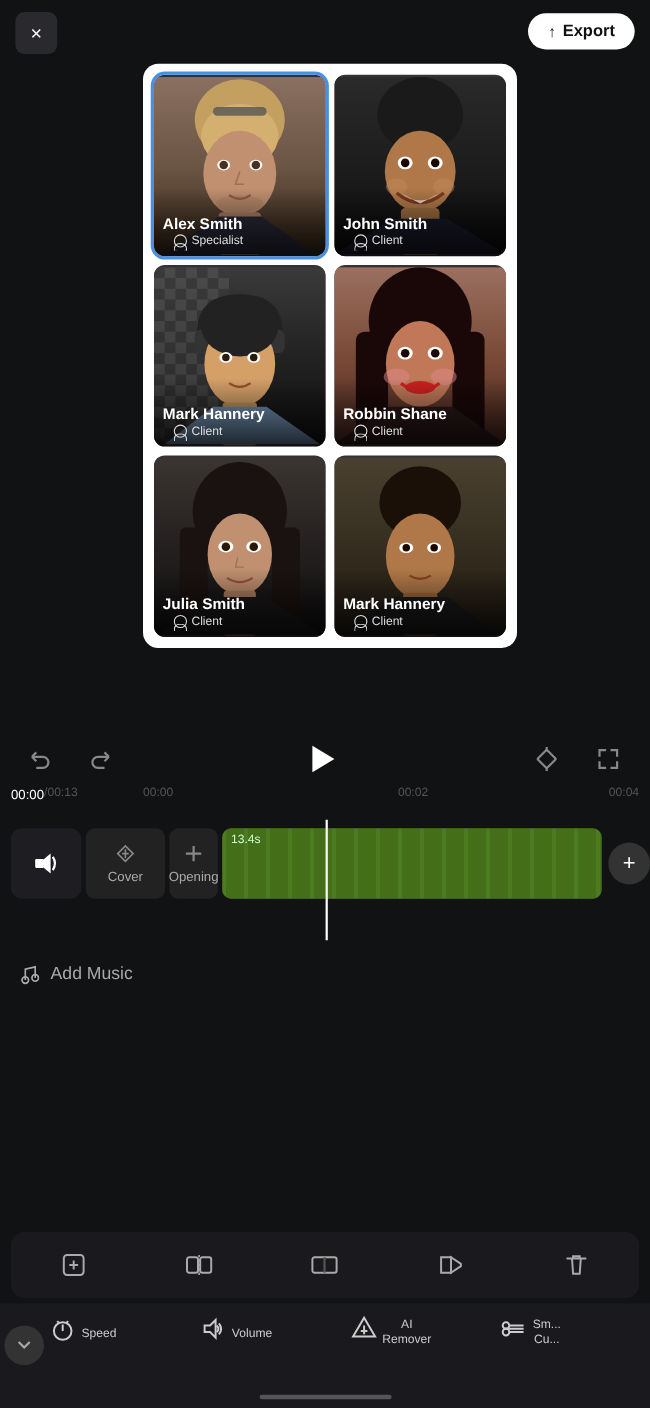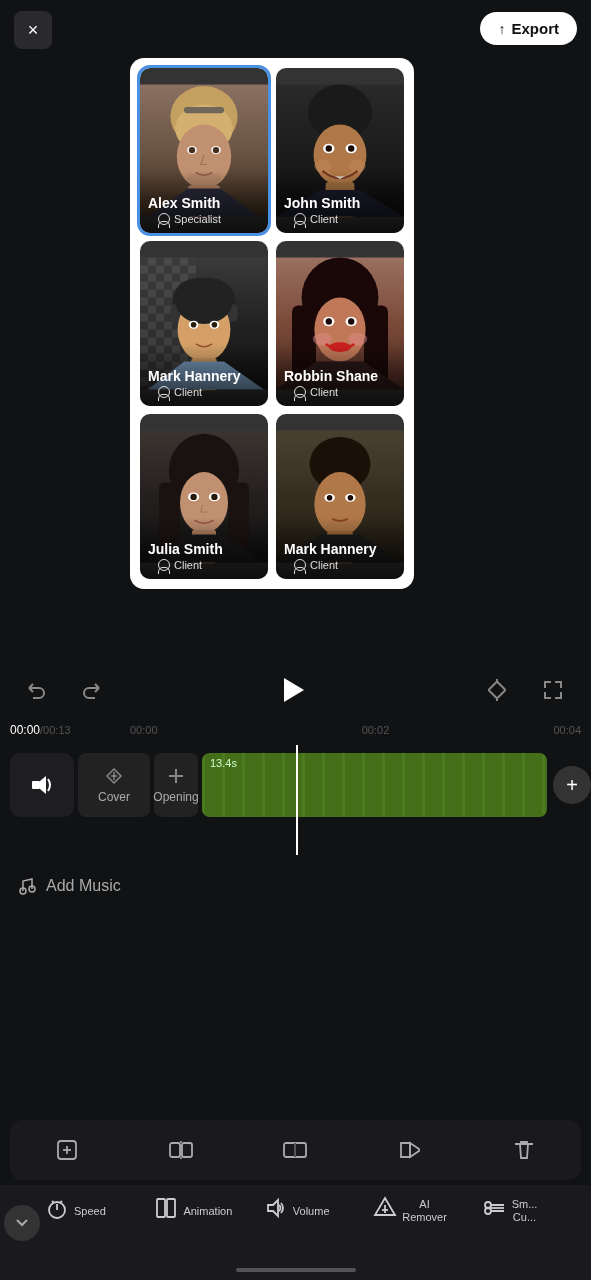--- a/index.html
+++ b/index.html
@@ -43,21 +43,21 @@
       font-weight: 600;
       color: #111;
       cursor: pointer;
     }
 
     
     .card-grid-overlay {
       position: absolute;
       top: 58px;
       left: 130px;
-      width: 284px;
+      width: 340px;
       background: #fff;
       border-radius: 14px;
       padding: 10px;
       display: grid;
       grid-template-columns: 1fr 1fr;
       gap: 8px;
     }
 
     .person-card {
       position: relative;
@@ -146,21 +146,21 @@
       display: flex; gap: 20px;
     }
 
     
     .timecode-bar {
       position: absolute;
       top: 715px;
       left: 0; right: 0;
       height: 30px;
       display: flex;
-      align-items: center;
+      align-items: flex-start;
       padding: 0 10px;
       color: #777;
       font-size: 11px;
     }
     .timecode-current {
       color: #fff;
       font-size: 12px;
       font-weight: 500;
     }
     .timecode-sep { color: #555; }
@@ -780,29 +780,20 @@
       <svg width="26" height="26" viewBox="0 0 26 26" fill="none" stroke="#ccc" stroke-width="1.8">
         <circle cx="13" cy="15" r="8"></circle>
         <path d="M13 15 L13 9"></path>
         <path d="M8 6 L10 8"></path>
         <path d="M18 6 L16 8"></path>
       </svg>
     </div>
     <span class="nav-item-label">Speed</span>
   </div>
 
-  <div class="nav-item">
-    <div class="nav-item-icon">
-      <svg width="26" height="26" viewBox="0 0 26 26" fill="none" stroke="#ccc" stroke-width="1.8">
-        <rect x="4" y="4" width="8" height="18" rx="1"></rect>
-        <rect x="14" y="4" width="8" height="18" rx="1"></rect>
-      </svg>
-    </div>
-    <span class="nav-item-label">Animation</span>
-  </div>
 
   <div class="nav-item">
     <div class="nav-item-icon">
       <svg width="26" height="26" viewBox="0 0 26 26" fill="none" stroke="#ccc" stroke-width="1.8">
         <path d="M5 10h5l5-5v16l-5-5H5z"></path>
         <path d="M18 8 Q22 13 18 18"></path>
         <path d="M16 10 Q19 13 16 16"></path>
       </svg>
     </div>
     <span class="nav-item-label">Volume</span>

